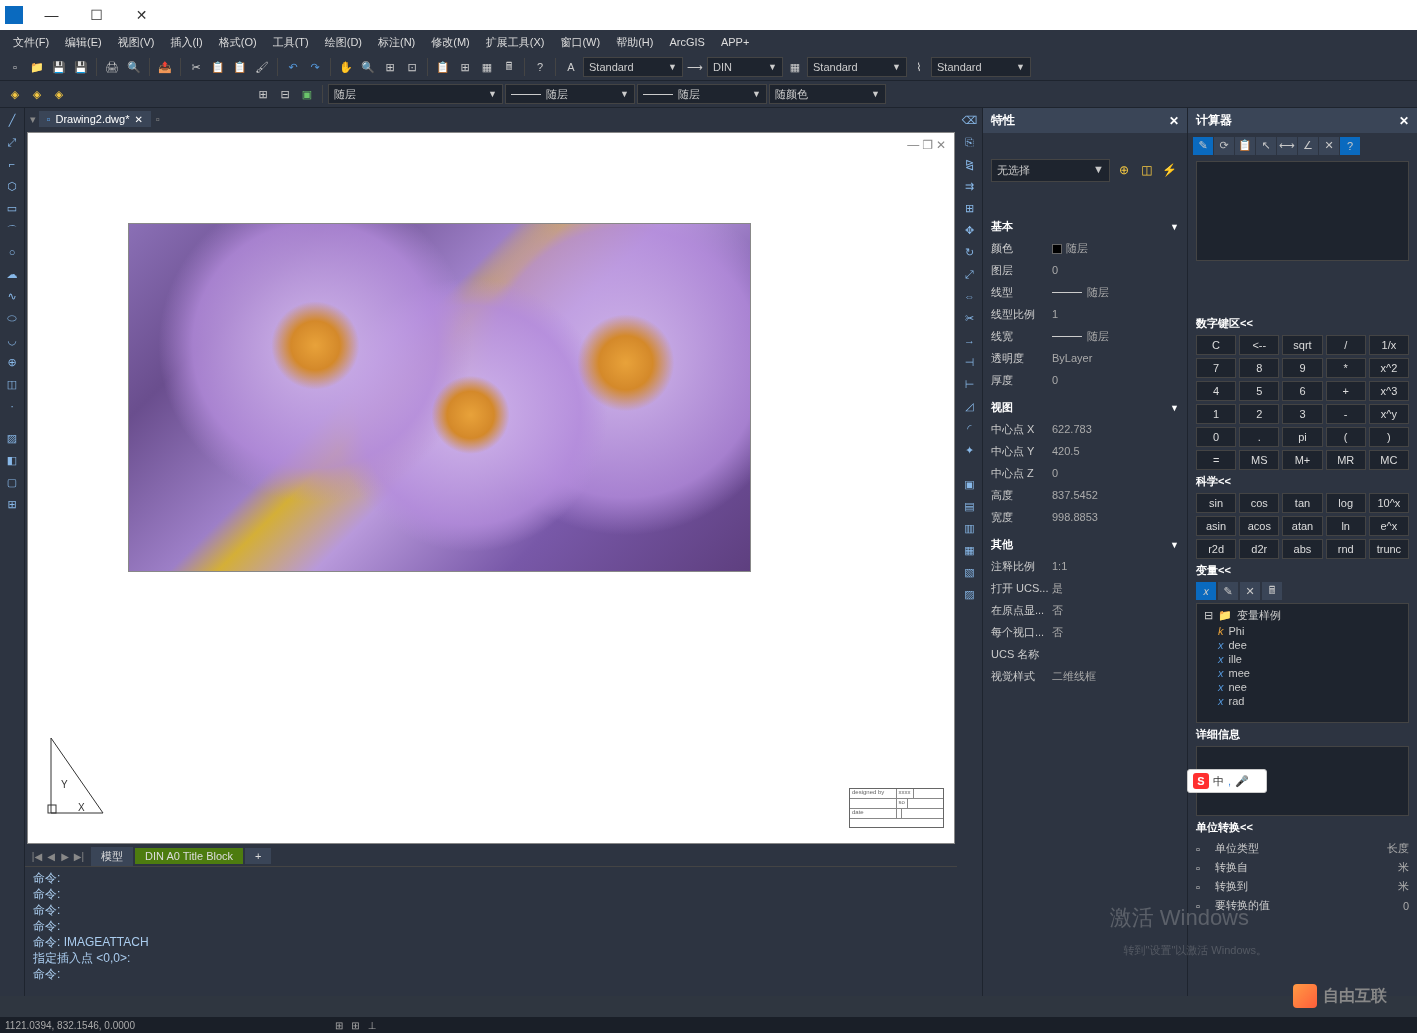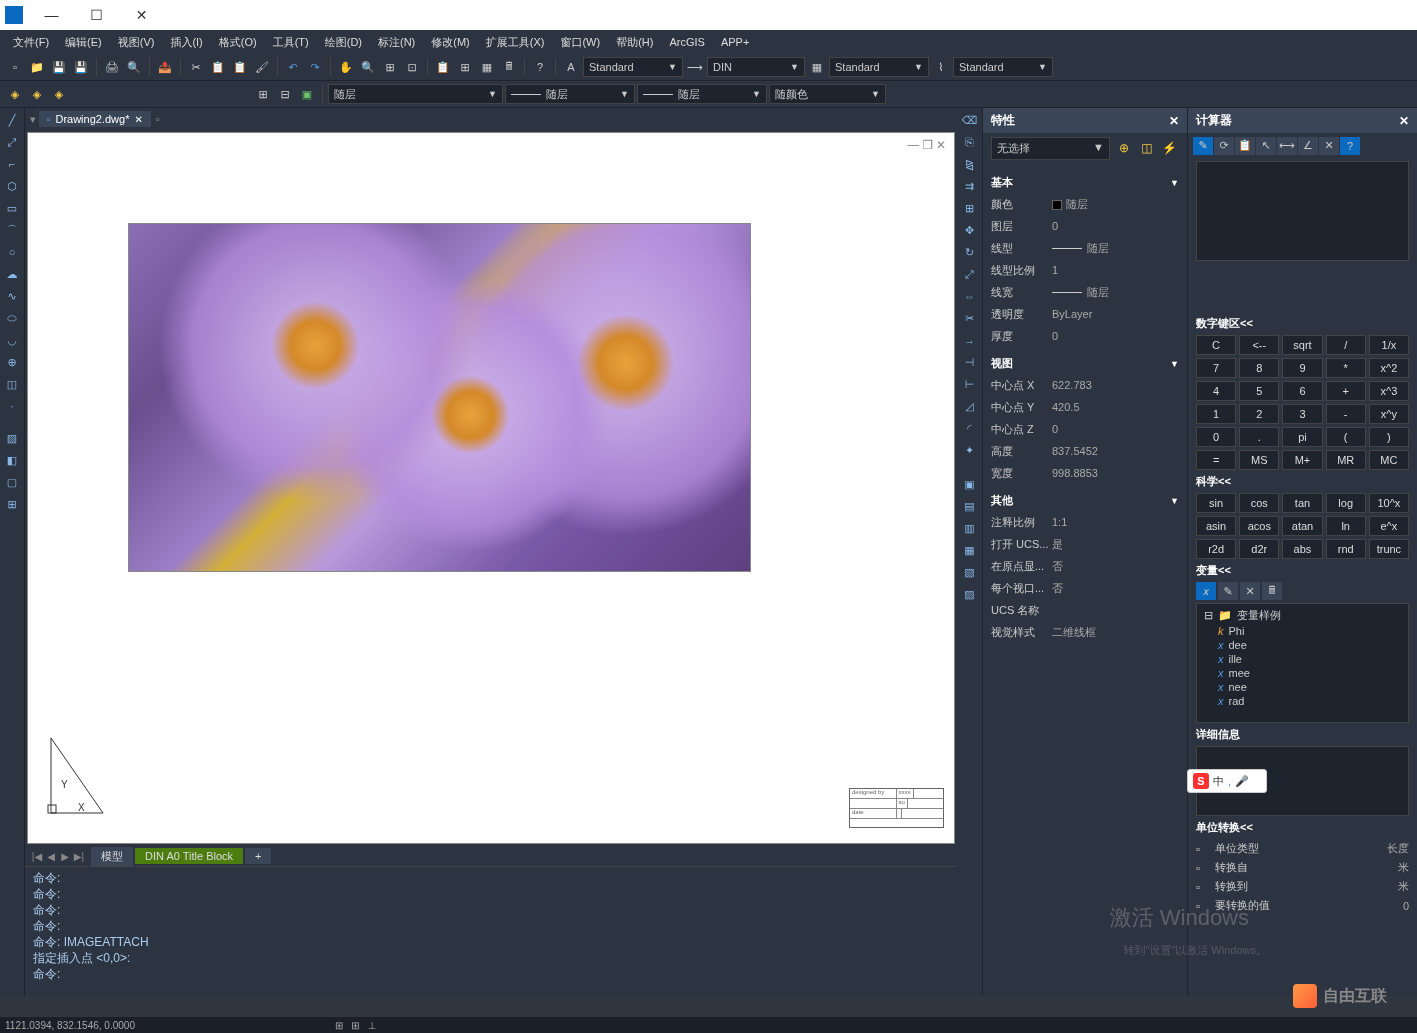--- a/index.html
+++ b/index.html
@@ -49,21 +49,21 @@
 .layout-tab.active { background: #4d7c0f; }
 .layout-nav { display: flex; margin-right: 5px; }
 .layout-nav span { width: 14px; text-align: center; color: #888; font-size: 10px; }
 
 .command-area { height: 130px; background: #2d3441; border-top: 1px solid #444; padding: 3px 8px; font-family: monospace; font-size: 12px; color: #aaccee; overflow-y: auto; }
 .command-line { line-height: 16px; }
 
 .right-tools { width: 25px; background: #2d3441; display: flex; flex-direction: column; align-items: center; padding-top: 2px; gap: 2px; }
 
 
-.props-panel { width: 205px; background: #2d3441; border-left: 1px solid #1e242e; display: flex; flex-direction: column; }
+.props-panel { width: 205px; background: #2d3441; border-left: 1px solid #1e242e; display: flex; flex-direction: column; gap: 22px; }
 .panel-header { height: 25px; background: #3a4557; display: flex; align-items: center; padding: 0 8px; color: #fff; font-size: 12px; font-weight: bold; }
 .panel-header .pclose { margin-left: auto; font-size: 12px; }
 .props-selector { height: 30px; display: flex; align-items: center; padding: 0 8px; gap: 5px; }
 .selector-combo { flex: 1; background: #1e242e; border: 1px solid #444; padding: 3px 5px; display: flex; }
 .pbtn { width: 18px; height: 18px; color: #f5c842; font-size: 12px; display: flex; align-items: center; justify-content: center; }
 .props-section { padding: 3px 8px 0; }
 .section-header { display: flex; align-items: center; color: #fff; font-size: 11px; font-weight: bold; padding: 3px 0; margin-top: 6px; }
 .section-header .collapse { margin-left: auto; font-size: 9px; }
 .prop-row { display: flex; align-items: center; height: 22px; font-size: 11px; }
 .prop-label { width: 58px; color: #ccc; }
@@ -161,21 +161,21 @@
   <div class="tbtn">🖩</div>
   <div class="sep"></div>
   <div class="tbtn">?</div>
   <div class="sep"></div>
   <div class="tbtn">A</div>
   <div class="tcombo" style="width:100px">
       <span>Standard</span>
       <span class="arrow">▼</span>
     </div>
   <div class="tbtn">⟶</div>
-  <div class="tcombo" style="width:98px">
+  <div class="tcombo" style="width:76px">
       <span>DIN</span>
       <span class="arrow">▼</span>
     </div>
   <div class="tbtn">▦</div>
   <div class="tcombo" style="width:100px">
       <span>Standard</span>
       <span class="arrow">▼</span>
     </div>
   <div class="tbtn">⌇</div>
   <div class="tcombo" style="width:100px">

